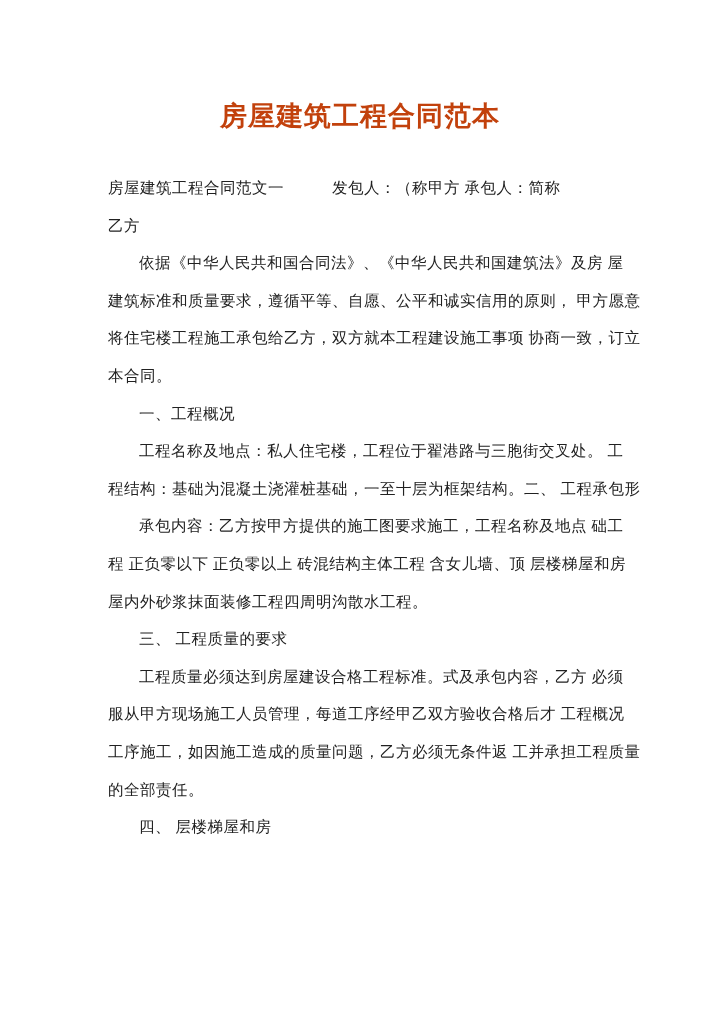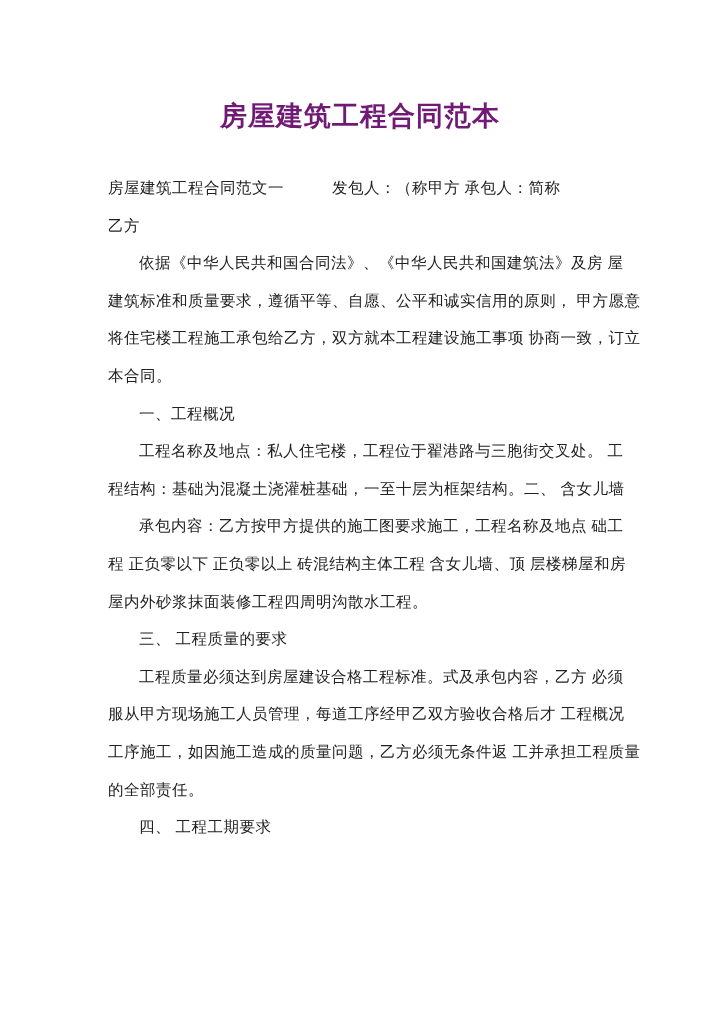--- a/index.html
+++ b/index.html
@@ -31,34 +31,34 @@
     letter-spacing: 0.5px;
   }
   .text-line.indent {
     padding-left: 31px;
   }
 </style>
 </head>
 <body>
 
 <div class="page" style="color: rgb(33, 33, 33);">
-  <div class="doc-title" style="color: #701a75;">房屋建筑工程合同范本</div>
+  <div class="doc-title" style="color: #c2410c;">房屋建筑工程合同范本</div>
   <div class="doc-body">
       <div class="text-line">房屋建筑工程合同范文一　　　发包人：（称甲方 承包人：简称</div>
       <div class="text-line">乙方</div>
       <div class="text-line indent">依据《中华人民共和国合同法》、《中华人民共和国建筑法》及房 屋</div>
       <div class="text-line">建筑标准和质量要求，遵循平等、自愿、公平和诚实信用的原则， 甲方愿意</div>
       <div class="text-line">将住宅楼工程施工承包给乙方，双方就本工程建设施工事项 协商一致，订立</div>
       <div class="text-line">本合同。</div>
       <div class="text-line indent">一、工程概况</div>
       <div class="text-line indent">工程名称及地点：私人住宅楼，工程位于翟港路与三胞街交叉处。 工</div>
-      <div class="text-line">程结构：基础为混凝土浇灌桩基础，一至十层为框架结构。二、 含女儿墙</div>
+      <div class="text-line">程结构：基础为混凝土浇灌桩基础，一至十层为框架结构。二、 工程承包形</div>
       <div class="text-line indent">承包内容：乙方按甲方提供的施工图要求施工，工程名称及地点 础工</div>
       <div class="text-line">程 正负零以下 正负零以上 砖混结构主体工程 含女儿墙、顶 层楼梯屋和房</div>
       <div class="text-line">屋内外砂浆抹面装修工程四周明沟散水工程。</div>
       <div class="text-line indent">三、 工程质量的要求</div>
       <div class="text-line indent">工程质量必须达到房屋建设合格工程标准。式及承包内容，乙方 必须</div>
       <div class="text-line">服从甲方现场施工人员管理，每道工序经甲乙双方验收合格后才 工程概况</div>
       <div class="text-line">工序施工，如因施工造成的质量问题，乙方必须无条件返 工并承担工程质量</div>
       <div class="text-line">的全部责任。</div>
-      <div class="text-line indent">四、 工程工期要求</div>
+      <div class="text-line indent">四、 层楼梯屋和房</div>
     </div>
 </div>
 
 </body></html>

